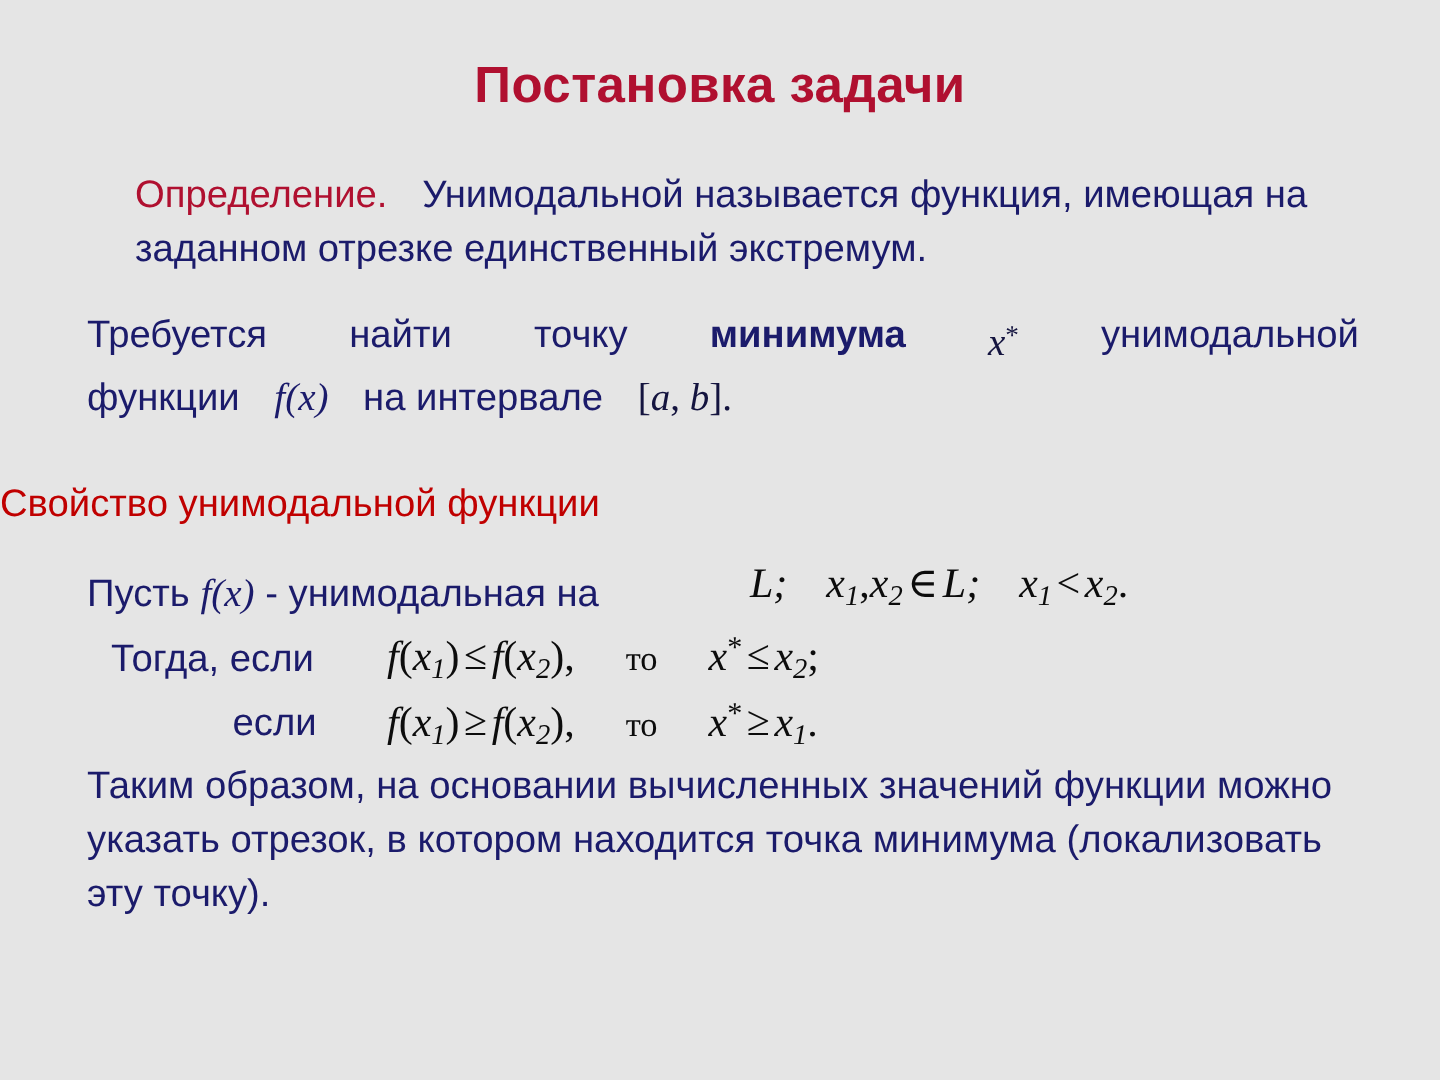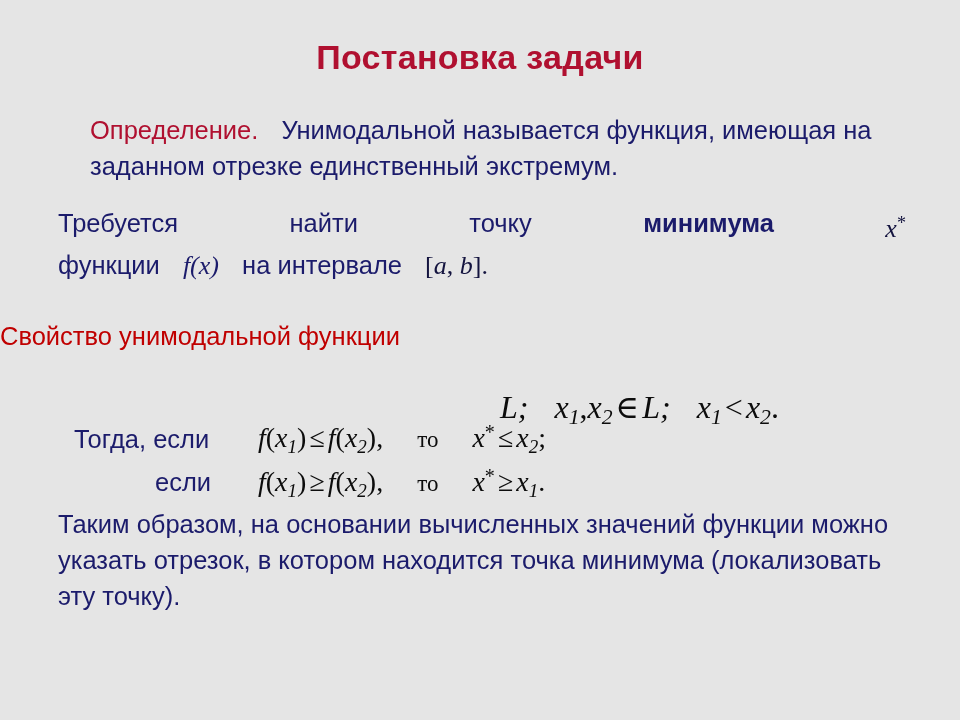--- a/index.html
+++ b/index.html
@@ -143,23 +143,23 @@
   }
 
   
   .math-abs {
     position: absolute;
     font-family: "Liberation Serif", "DejaVu Serif", serif;
     color: #0C0C0C;
     white-space: nowrap;
   }
   .math-set {
-    top: 388px;
+    top: 372px;
     left: 500px;
-    font-size: 32px;
+    font-size: 28px;
   }
   .math-ineq1 {
     top: 421px;
     left: 258px;
     font-size: 28px;
   }
   .math-ineq2 {
     top: 465px;
     left: 258px;
     font-size: 28px;
@@ -180,31 +180,37 @@
     <span class="gap-sm"></span><span>Унимодальной называется функция, имеющая на заданном отрезке единственный экстремум.</span>
   </div>
 
   <div class="body-text para-required">
     <span class="justified-line">
       <span>Требуется</span>
       <span>найти</span>
       <span>точку</span>
       <span class="bold-word">минимума</span>
       <span class="math-inline-dark"><span>x</span><sup>*</sup></span>
+      <span>унимодальной</span>
     </span>
     <span class="line-force">
       <span>функции</span>
       <span class="gap-sm"></span><span class="math-inline-blue">f(x)</span>
       <span class="gap-sm"></span><span>на интервале</span>
       <span class="gap-sm"></span><span class="math-inline-dark"><span style="font-style:normal">[</span><span>a</span><span style="font-style:normal">,</span> <span>b</span><span style="font-style:normal">].</span></span>
     </span>
   </div>
 
   <div class="subheading">Свойство унимодальной функции</div>
 
+  <div class="body-text para-let">
+    <span>Пусть</span>
+    <span class="math-inline-blue">f(x)</span>
+    <span>- унимодальная  на</span>
+  </div>
 
   <div class="math-abs math-set math">
     <span>L;</span><span class="gap-md"></span><span>x</span><sub>1</sub><span class="up">,</span><span>x</span><sub>2</sub><span class="op">∈</span><span>L;</span><span class="gap-md"></span><span>x</span><sub>1</sub><span class="op">&lt;</span><span>x</span><sub>2</sub><span class="up">.</span>
   </div>
 
   <div class="body-text para-then">Тогда, если</div>
 
   <div class="math-abs math-ineq1 math">
     <span>f</span><span class="up">(</span><span>x</span><sub>1</sub><span class="up">)</span><span class="op">≤</span><span>f</span><span class="up">(</span><span>x</span><sub>2</sub><span class="up">),</span><span class="gap-lg"></span><span class="up" style="font-size:0.82em">то</span><span class="gap-lg"></span><span>x</span><sup>*</sup><span class="op">≤</span><span>x</span><sub>2</sub><span class="up">;</span>
   </div>

